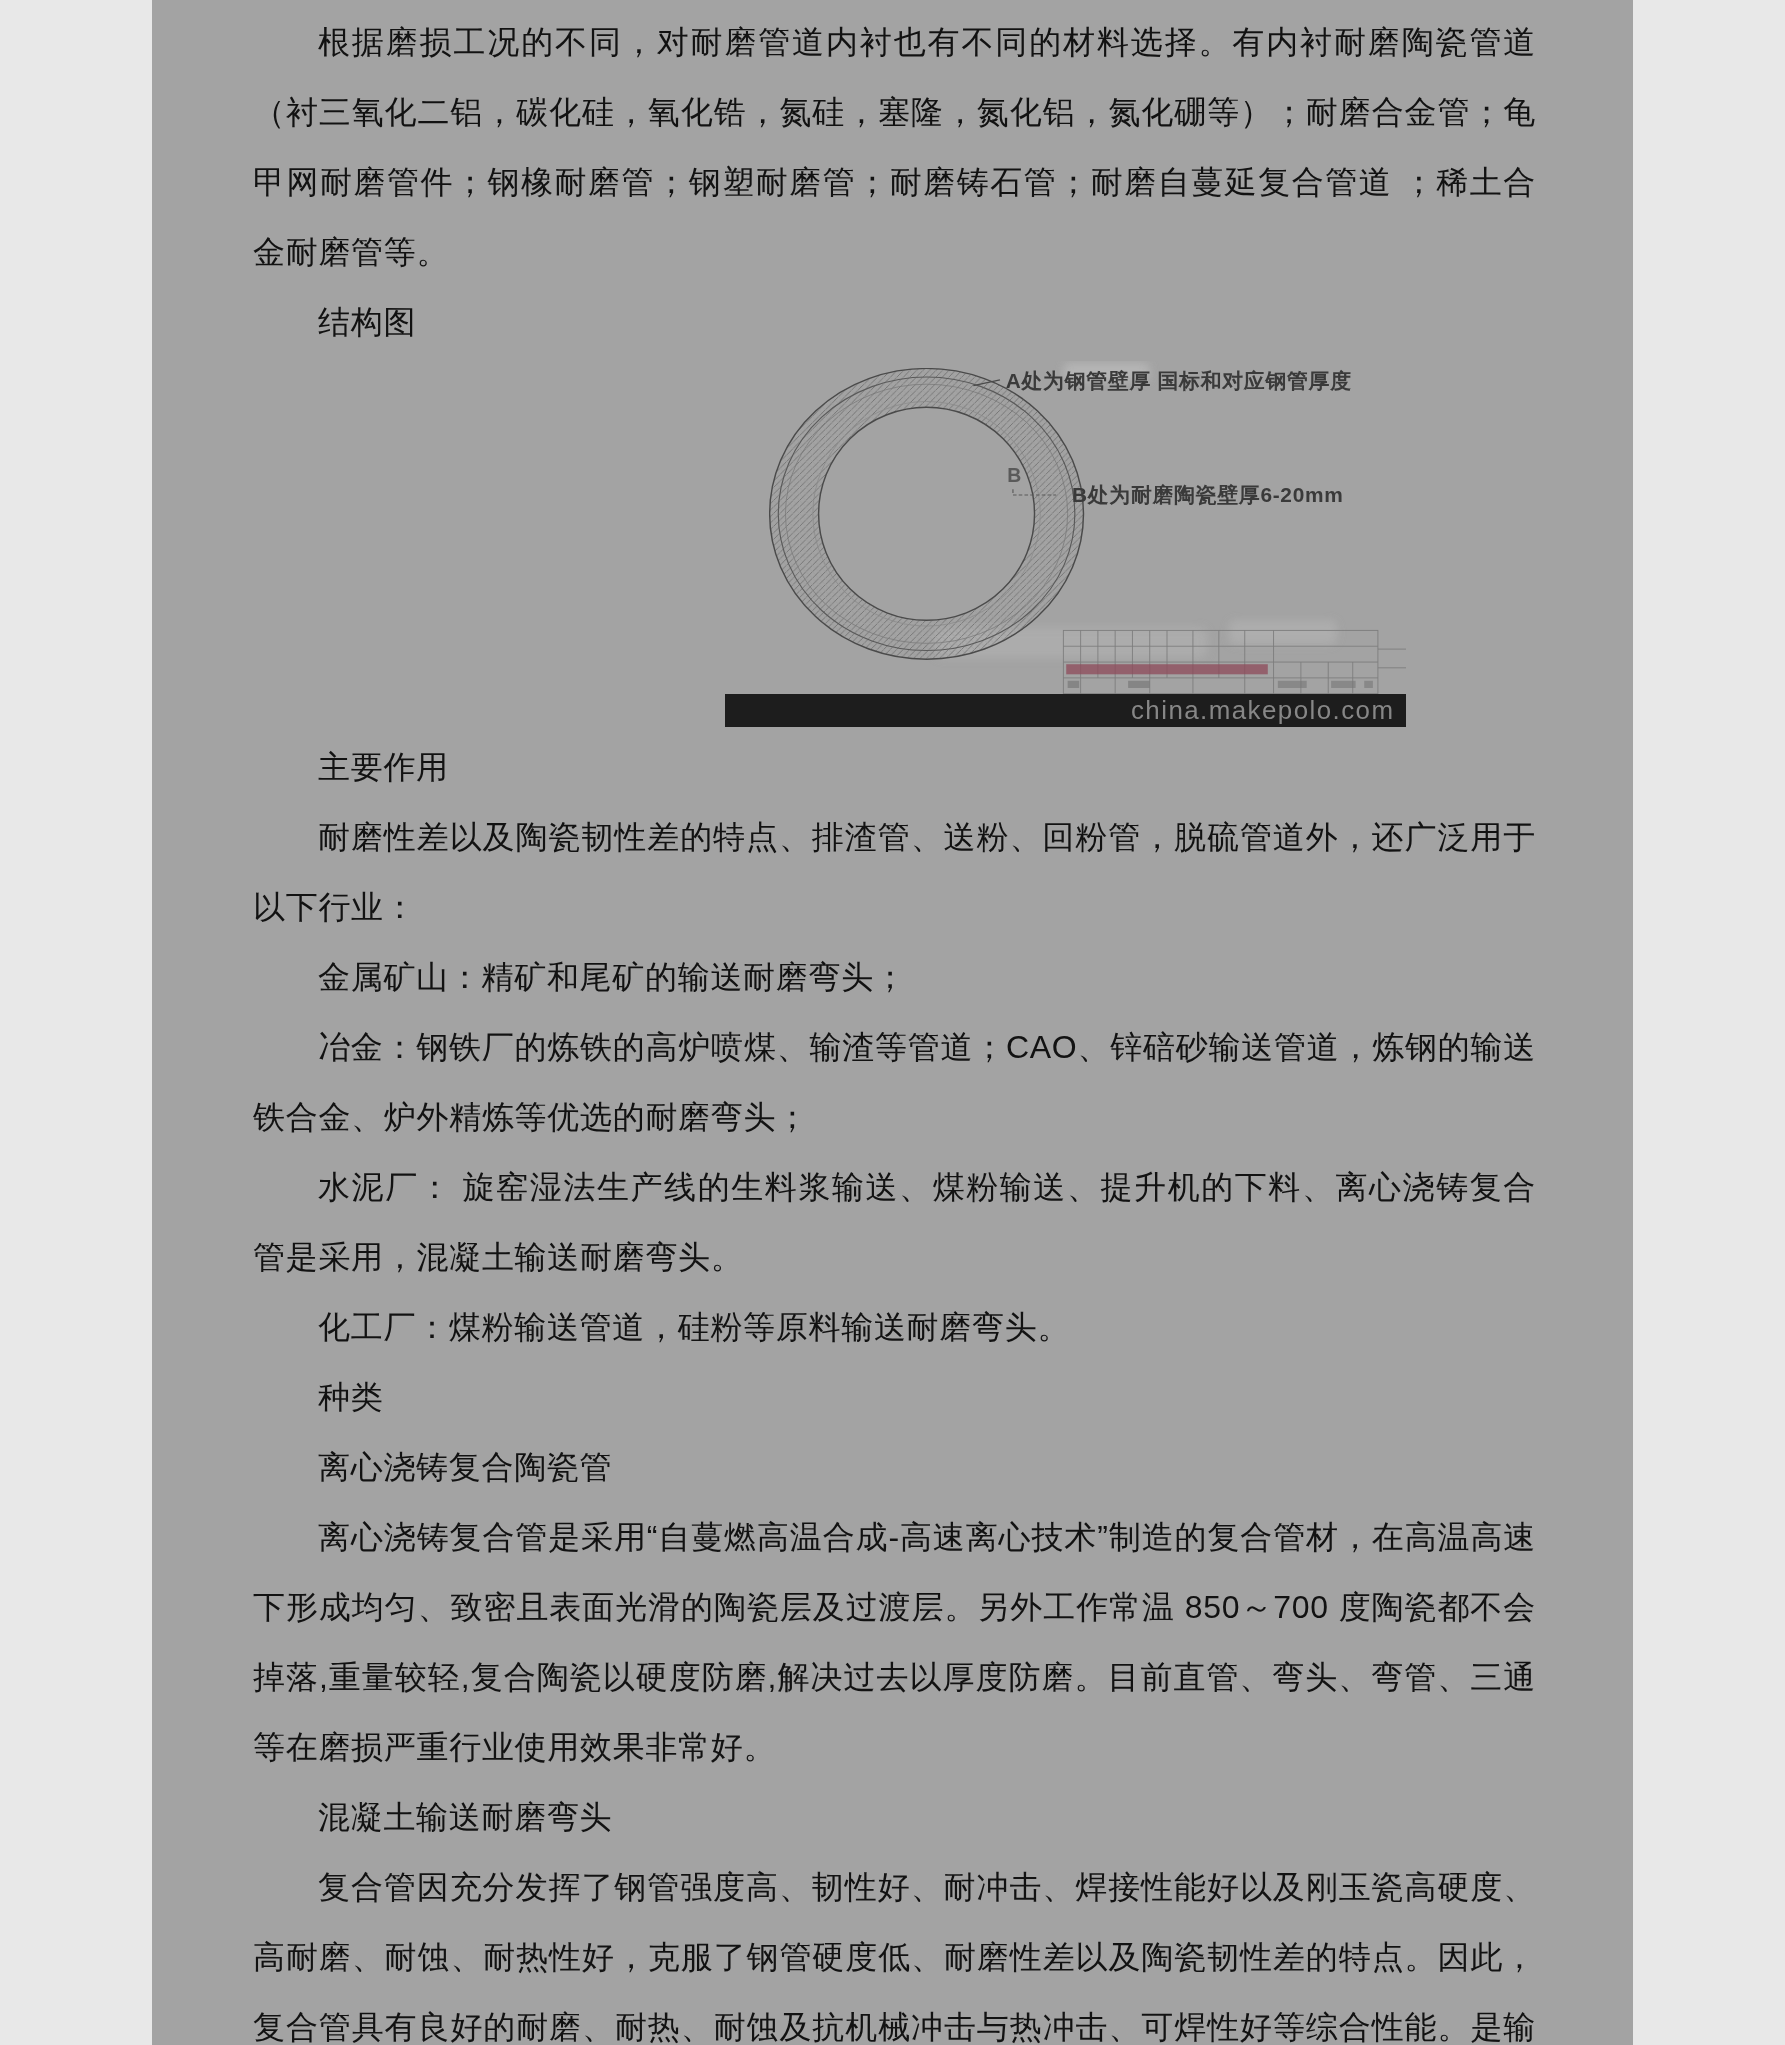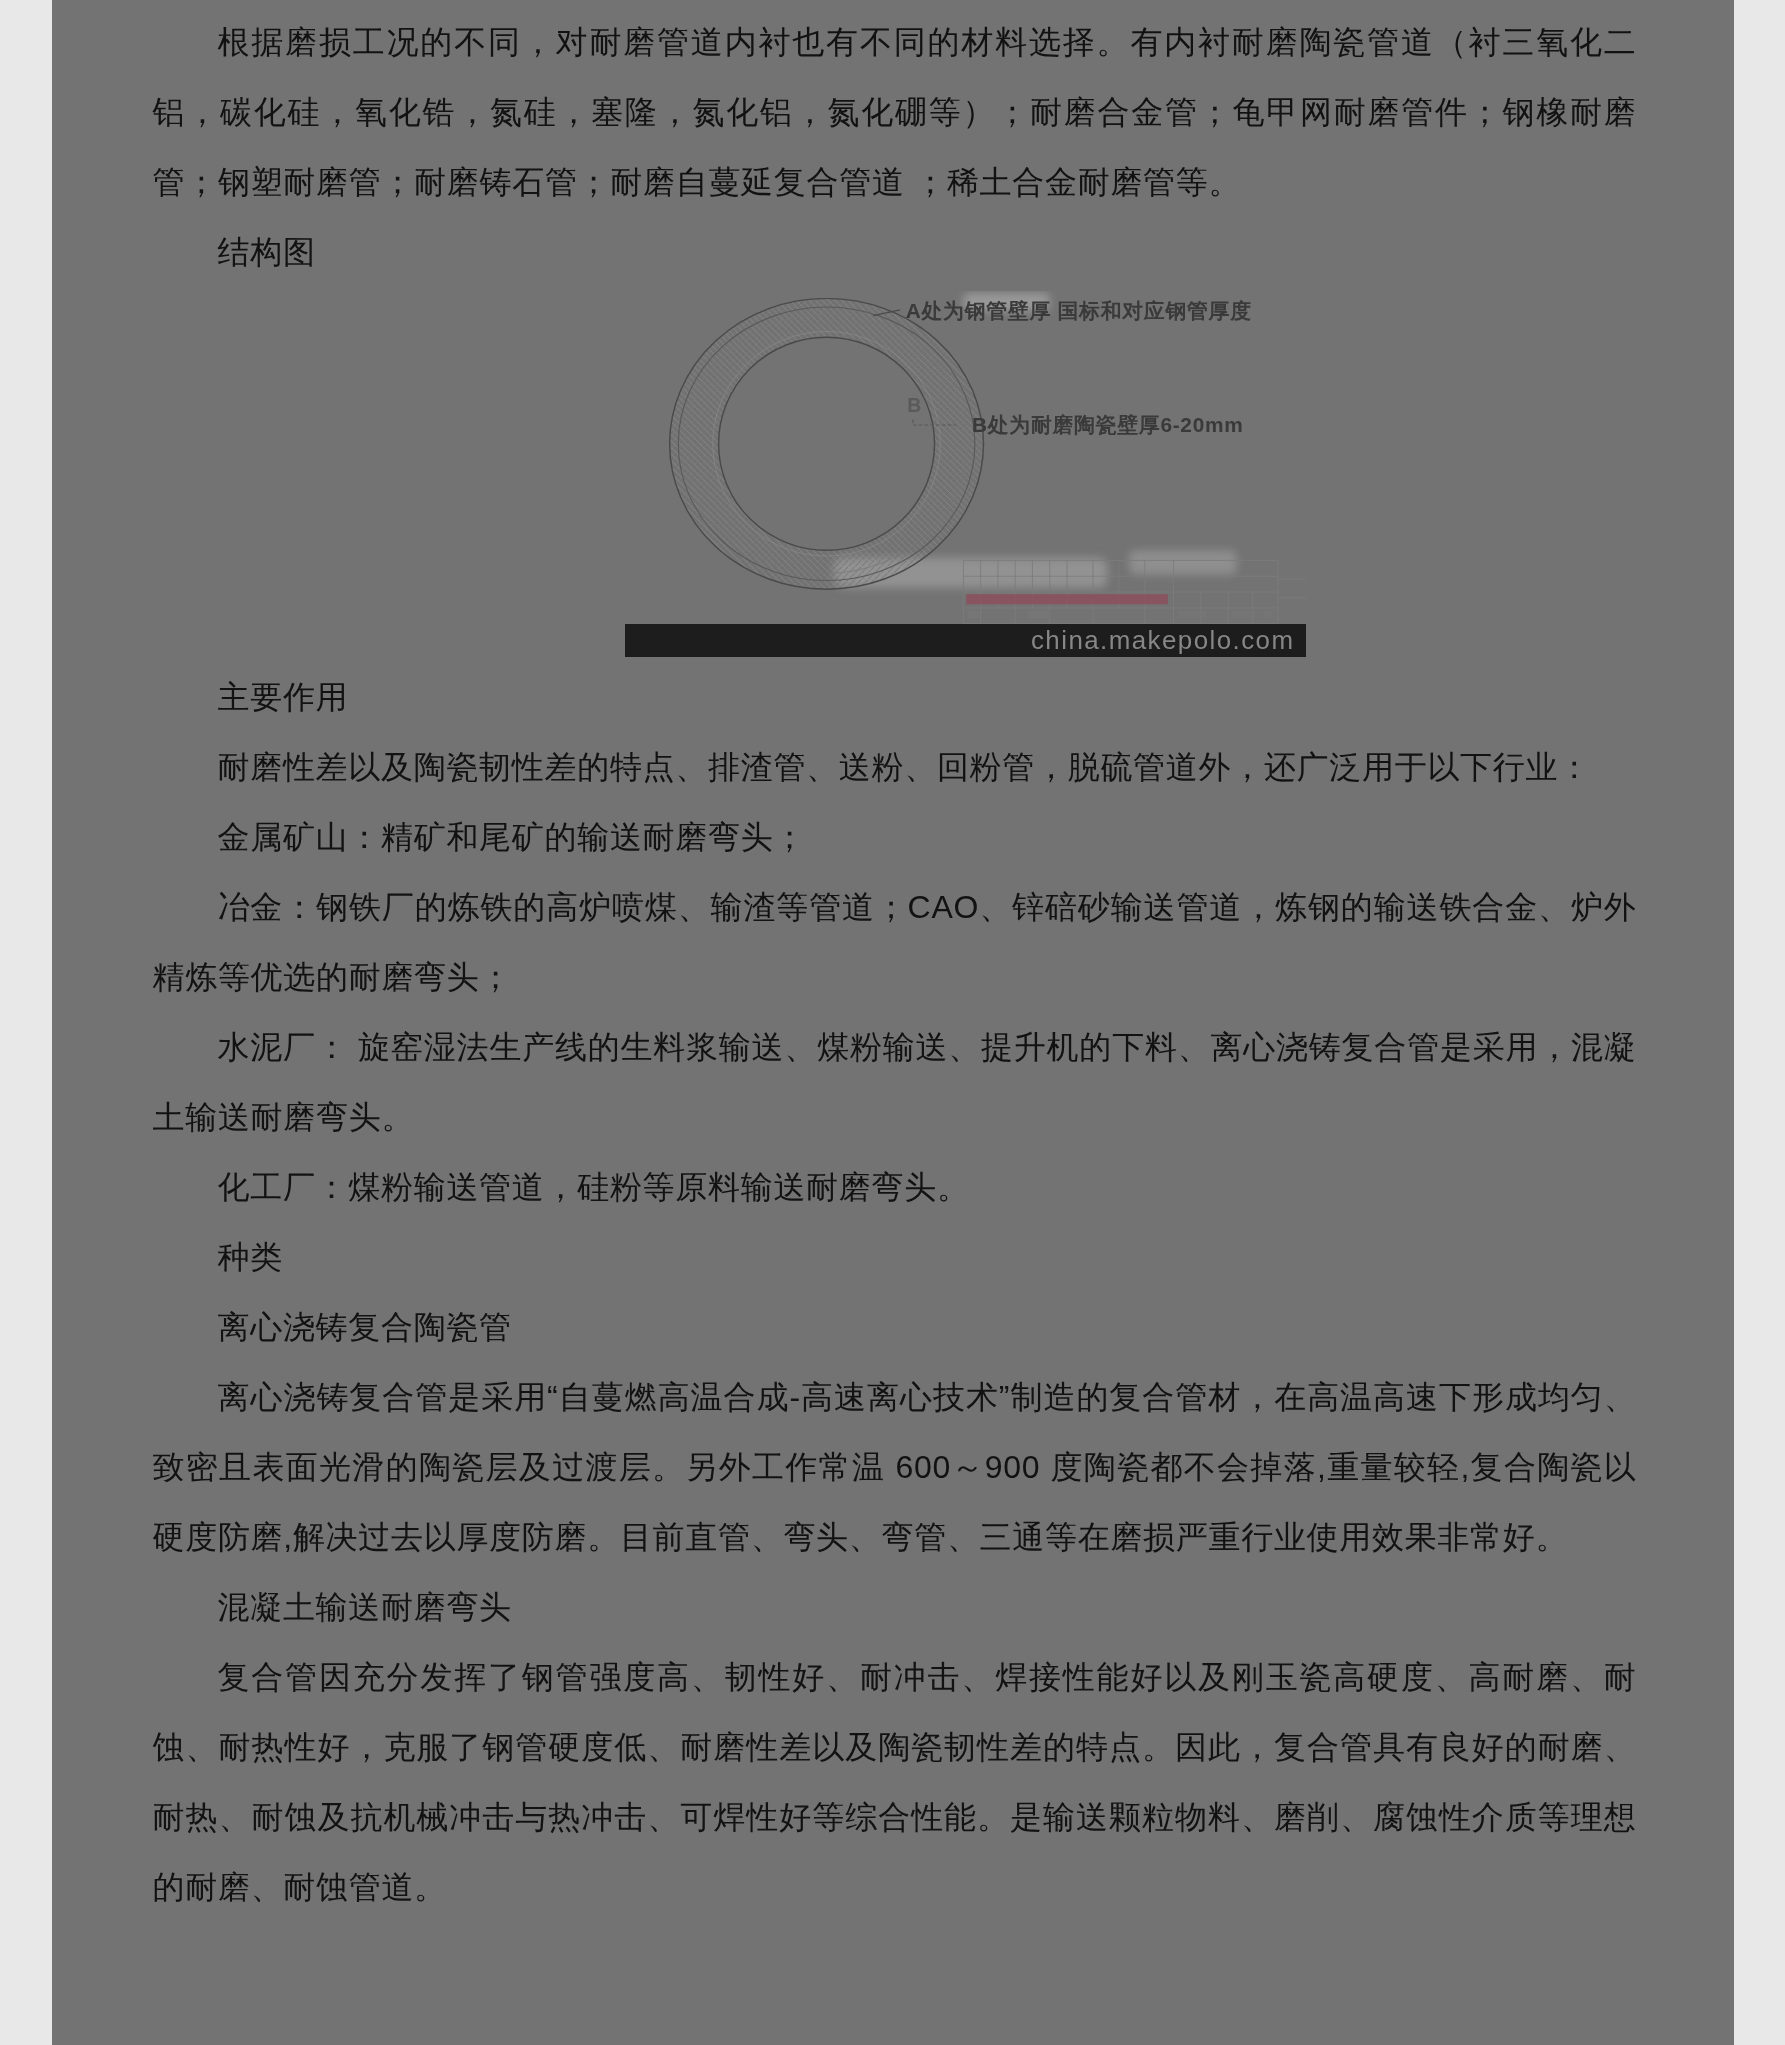--- a/index.html
+++ b/index.html
@@ -1,20 +1,20 @@
 <!DOCTYPE html>
 <html style="font-size:11.5px"><head>
 <meta charset="utf-8">
 <style>
   html,body{margin:0;padding:0;background:#e8e8e8;}
   .page{
     position:relative;
-    width:1682px;height:2046px;
+    width:1481px;height:2046px;
     margin:0 auto;
-    background:#737373;
+    background:#a3a3a3;
     overflow:hidden;
     box-sizing:border-box;
     padding:7.2px 97px 0 101px;
     font-family:"Liberation Sans","DejaVu Sans",sans-serif;
     color:#121212;
     font-size:32px;
     line-height:70px;
   }
   .body-par{
     margin:0;
@@ -128,18 +128,18 @@
 
   <p class="heading">主要作用</p>
   <p class="body-par">耐磨性差以及陶瓷韧性差的特点、排渣管、送粉、回粉管，脱硫管道外，还广泛用于以下行业：</p>
   <p class="body-par">金属矿山：精矿和尾矿的输送耐磨弯头；</p>
   <p class="body-par">冶金：钢铁厂的炼铁的高炉喷煤、输渣等管道；CAO、锌碚砂输送管道，炼钢的输送铁合金、炉外精炼等优选的耐磨弯头；</p>
   <p class="body-par">水泥厂： 旋窑湿法生产线的生料浆输送、煤粉输送、提升机的下料、离心浇铸复合管是采用，混凝土输送耐磨弯头。</p>
   <p class="body-par">化工厂：煤粉输送管道，硅粉等原料输送耐磨弯头。</p>
 
   <p class="heading">种类</p>
   <p class="subtitle">离心浇铸复合陶瓷管</p>
-  <p class="body-par">离心浇铸复合管是采用“自蔓燃高温合成-高速离心技术”制造的复合管材，在高温高速下形成均匀、致密且表面光滑的陶瓷层及过渡层。另外工作常温 600～900 度陶瓷都不会掉落,重量较轻,复合陶瓷以硬度防磨,解决过去以厚度防磨。目前直管、弯头、弯管、三通等在磨损严重行业使用效果非常好。</p>
+  <p class="body-par">离心浇铸复合管是采用“自蔓燃高温合成-高速离心技术”制造的复合管材，在高温高速下形成均匀、致密且表面光滑的陶瓷层及过渡层。另外工作常温 850～700 度陶瓷都不会掉落,重量较轻,复合陶瓷以硬度防磨,解决过去以厚度防磨。目前直管、弯头、弯管、三通等在磨损严重行业使用效果非常好。</p>
   <p class="subtitle">混凝土输送耐磨弯头</p>
   <p class="body-par">复合管因充分发挥了钢管强度高、韧性好、耐冲击、焊接性能好以及刚玉瓷高硬度、高耐磨、耐蚀、耐热性好，克服了钢管硬度低、耐磨性差以及陶瓷韧性差的特点。因此，复合管具有良好的耐磨、耐热、耐蚀及抗机械冲击与热冲击、可焊性好等综合性能。是输送颗粒物料、磨削、腐蚀性介质等理想的耐磨、耐蚀管道。</p>
 
 </div>
 
 
 </body></html>

